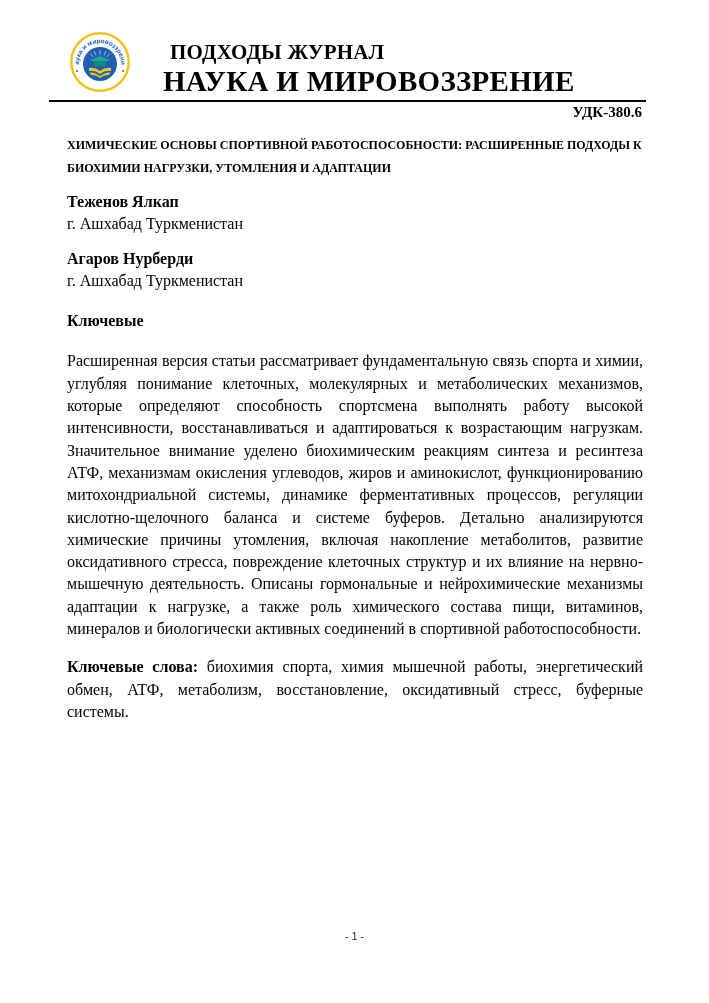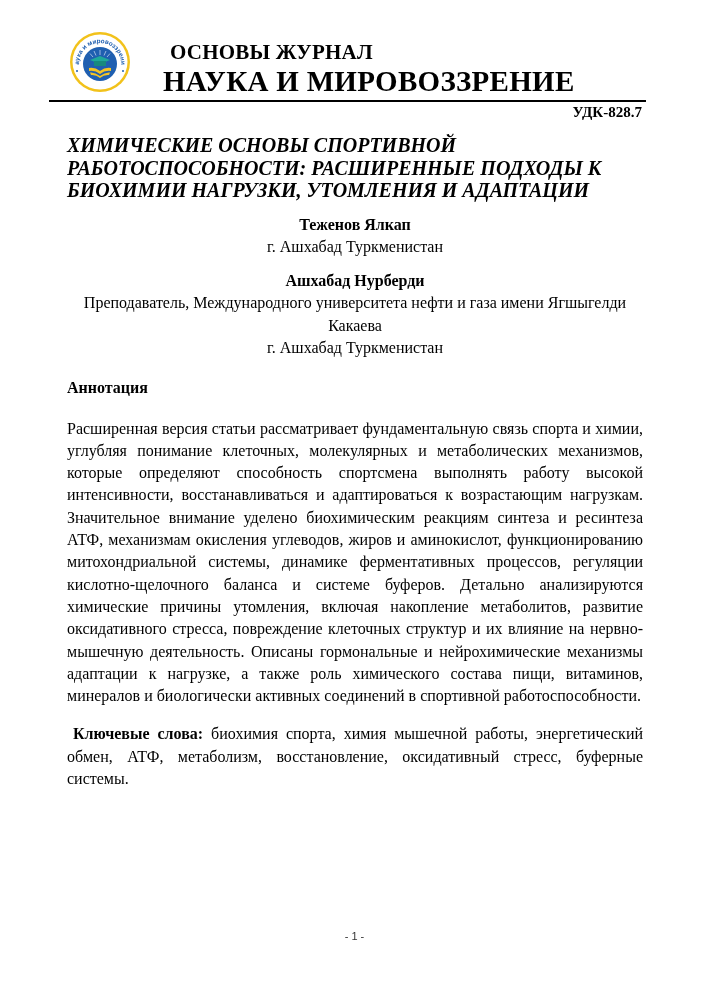--- a/index.html
+++ b/index.html
@@ -59,36 +59,35 @@
     .content {
       position: absolute;
       left: 67px;
       top: 134px;
       width: 576px;
       font-size: 16px;
       line-height: 22.3px;
     }
     .title {
       font-weight: bold;
-      font-size: 20px;
+      font-size: 12px;
       line-height: 22.5px;
       margin: 0 0 12px 0;
-      font-style: italic;
     }
-    .author-block { margin: 0 0 12px 0; text-align: center; }
+    .author-block { margin: 0 0 12px 0; }
     .author-name { font-weight: bold; }
     .section-heading {
       font-weight: bold;
       margin: 0 0 18px 0;
     }
     .justify {
       text-align: justify;
       margin: 0 0 16px 0;
     }
-    .kw-label { font-weight: bold; margin-left: 6px; }
+    .kw-label { font-weight: bold; }
     .page-number {
       position: absolute;
       left: 0;
       width: 709px;
       top: 930px;
       text-align: center;
       font-family: "Liberation Sans", sans-serif;
       font-size: 11px;
       color: #333;
     }
@@ -119,39 +118,38 @@
     </g>
 
     <polygon points="21,29 31,25 41,29 31,33" fill="#1fa89a"></polygon>
     <rect x="25" y="30" width="12" height="5" fill="#178a7e"></rect>
 
     <path d="M 20 37 Q 26 36 31 40 Q 36 36 42 37 L 42 40 Q 36 39 31 43 Q 26 39 20 40 Z" fill="#f5c524"></path>
     <path d="M 21 41.5 Q 26 41 31 45 Q 36 41 41 41.5 L 40 44 Q 35 43.5 31 47 Q 27 43.5 22 44 Z" fill="#f5c524"></path>
   </svg>
 </div>
 
-<div class="journal-line1">ОСНОВЫ ЖУРНАЛ</div>
+<div class="journal-line1">ПОДХОДЫ ЖУРНАЛ</div>
 <div class="journal-line2">НАУКА И МИРОВОЗЗРЕНИЕ</div>
 <div class="header-rule"></div>
-<div class="udk">УДК-828.7</div>
+<div class="udk">УДК-380.6</div>
 
 <div class="content">
   <div class="title">ХИМИЧЕСКИЕ ОСНОВЫ СПОРТИВНОЙ РАБОТОСПОСОБНОСТИ: РАСШИРЕННЫЕ ПОДХОДЫ К БИОХИМИИ НАГРУЗКИ, УТОМЛЕНИЯ И АДАПТАЦИИ</div>
 
   <div class="author-block">
     <div class="author-name">Теженов Ялкап</div>
     <div>г. Ашхабад Туркменистан</div>
   </div>
 
   <div class="author-block" style="margin-bottom:18px">
-    <div class="author-name">Ашхабад Нурберди</div>
-    <div>Преподаватель, Международного университета нефти и газа имени Ягшыгелди Какаева</div>
+    <div class="author-name">Агаров Нурберди</div>
     <div>г. Ашхабад Туркменистан</div>
   </div>
 
-  <div class="section-heading">Аннотация</div>
+  <div class="section-heading">Ключевые</div>
   <p class="justify">Расширенная версия статьи рассматривает фундаментальную связь спорта и химии, углубляя понимание клеточных, молекулярных и метаболических механизмов, которые определяют способность спортсмена выполнять работу высокой интенсивности, восстанавливаться и адаптироваться к возрастающим нагрузкам. Значительное внимание уделено биохимическим реакциям синтеза и ресинтеза АТФ, механизмам окисления углеводов, жиров и аминокислот, функционированию митохондриальной системы, динамике ферментативных процессов, регуляции кислотно-щелочного баланса и системе буферов. Детально анализируются химические причины утомления, включая накопление метаболитов, развитие оксидативного стресса, повреждение клеточных структур и их влияние на нервно-мышечную деятельность. Описаны гормональные и нейрохимические механизмы адаптации к нагрузке, а также роль химического состава пищи, витаминов, минералов и биологически активных соединений в спортивной работоспособности.</p>
 
   <p class="justify" style="margin-bottom:18px"><span class="kw-label">Ключевые слова:</span><span> биохимия спорта, химия мышечной работы, энергетический обмен, АТФ, метаболизм, восстановление, оксидативный стресс, буферные системы.</span></p>
 
 </div>
 
 <div class="page-number">- 1 -</div>
 
 </body></html>

